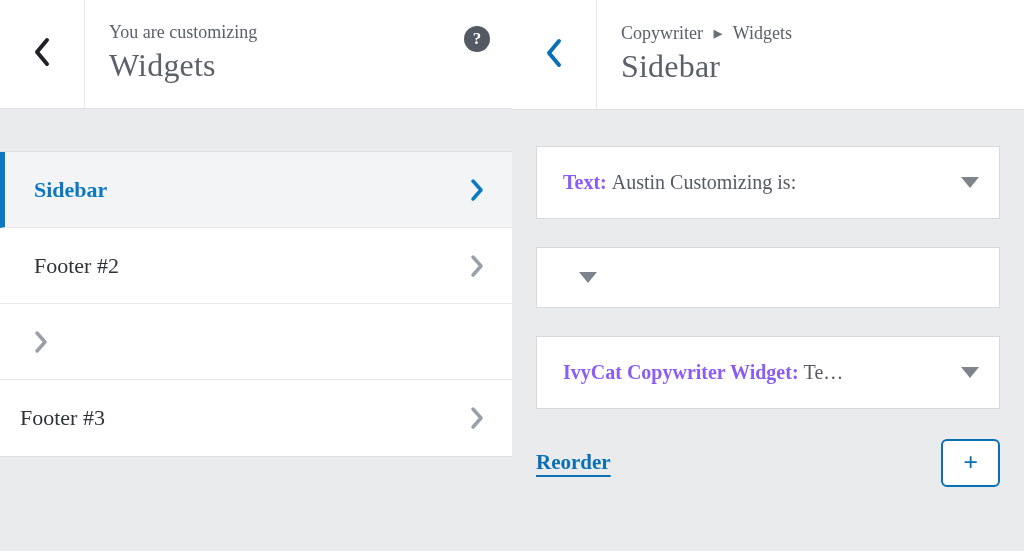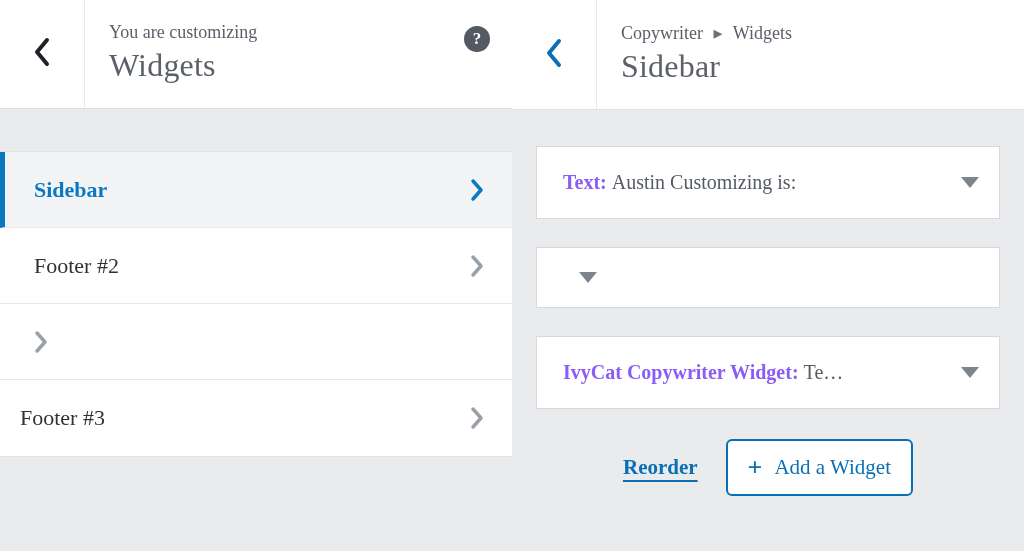--- a/index.html
+++ b/index.html
@@ -26,21 +26,21 @@
   .area-row.active .area-label { color: #0b78c2; font-weight: 700; }
   .chev svg { display: block; }
 
   
   .widget-body { padding: 36px 24px 20px 24px; display: flex; flex-direction: column; gap: 28px; }
   .widget-card { background: #fff; border: 1px solid #d6d9de; padding: 24px 20px 24px 26px; display: flex; align-items: center; justify-content: space-between; cursor: pointer; }
   .w-text { font-size: 20px; color: #555b63; font-weight: 400; white-space: nowrap; overflow: hidden; text-overflow: ellipsis; }
   .w-text .w-strong { color: #8b5cf6; font-weight: 700; }
   .caret-down { width: 0; height: 0; border-left: 9px solid transparent; border-right: 9px solid transparent; border-top: 11px solid #7e848c; flex: 0 0 auto; margin-left: 16px; }
 
-  .actions { display: flex; justify-content: center; align-items: center; gap: 28px; padding: 0 24px; margin-top: 10px; }
+  .actions { display: flex; justify-content: space-between; align-items: center; gap: 28px; padding: 0 24px; margin-top: 10px; }
   .reorder { color: #0a6fb5; font-size: 21px; font-weight: 600; text-decoration: underline; text-underline-offset: 6px; cursor: pointer; }
   .add-btn { border: 2px solid #0a6fb5; color: #0a6fb5; background: #fff; padding: 14px 20px; border-radius: 6px; display: flex; align-items: center; gap: 12px; font-size: 21px; font-weight: 500; cursor: pointer; }
   .add-btn .plus { font-size: 26px; font-weight: 700; line-height: 0.6; }
 </style>
 </head>
 <body>
 
 <div class="wrap">
 
   <div class="panel">
@@ -130,18 +130,17 @@
           <span class="w-strong">IvyCat Copywriter Widget</span><span class="w-strong">: </span><span>Te…</span>
         </span>
         <span class="caret-down"></span>
       </div>
     </div>
 
     <div class="actions">
       <span class="reorder">Reorder</span>
       <span class="add-btn">
         <span class="plus">+</span>
-        <span>Add a Widget</span>
       </span>
     </div>
   </div>
 
 </div>
 
 </body></html>

